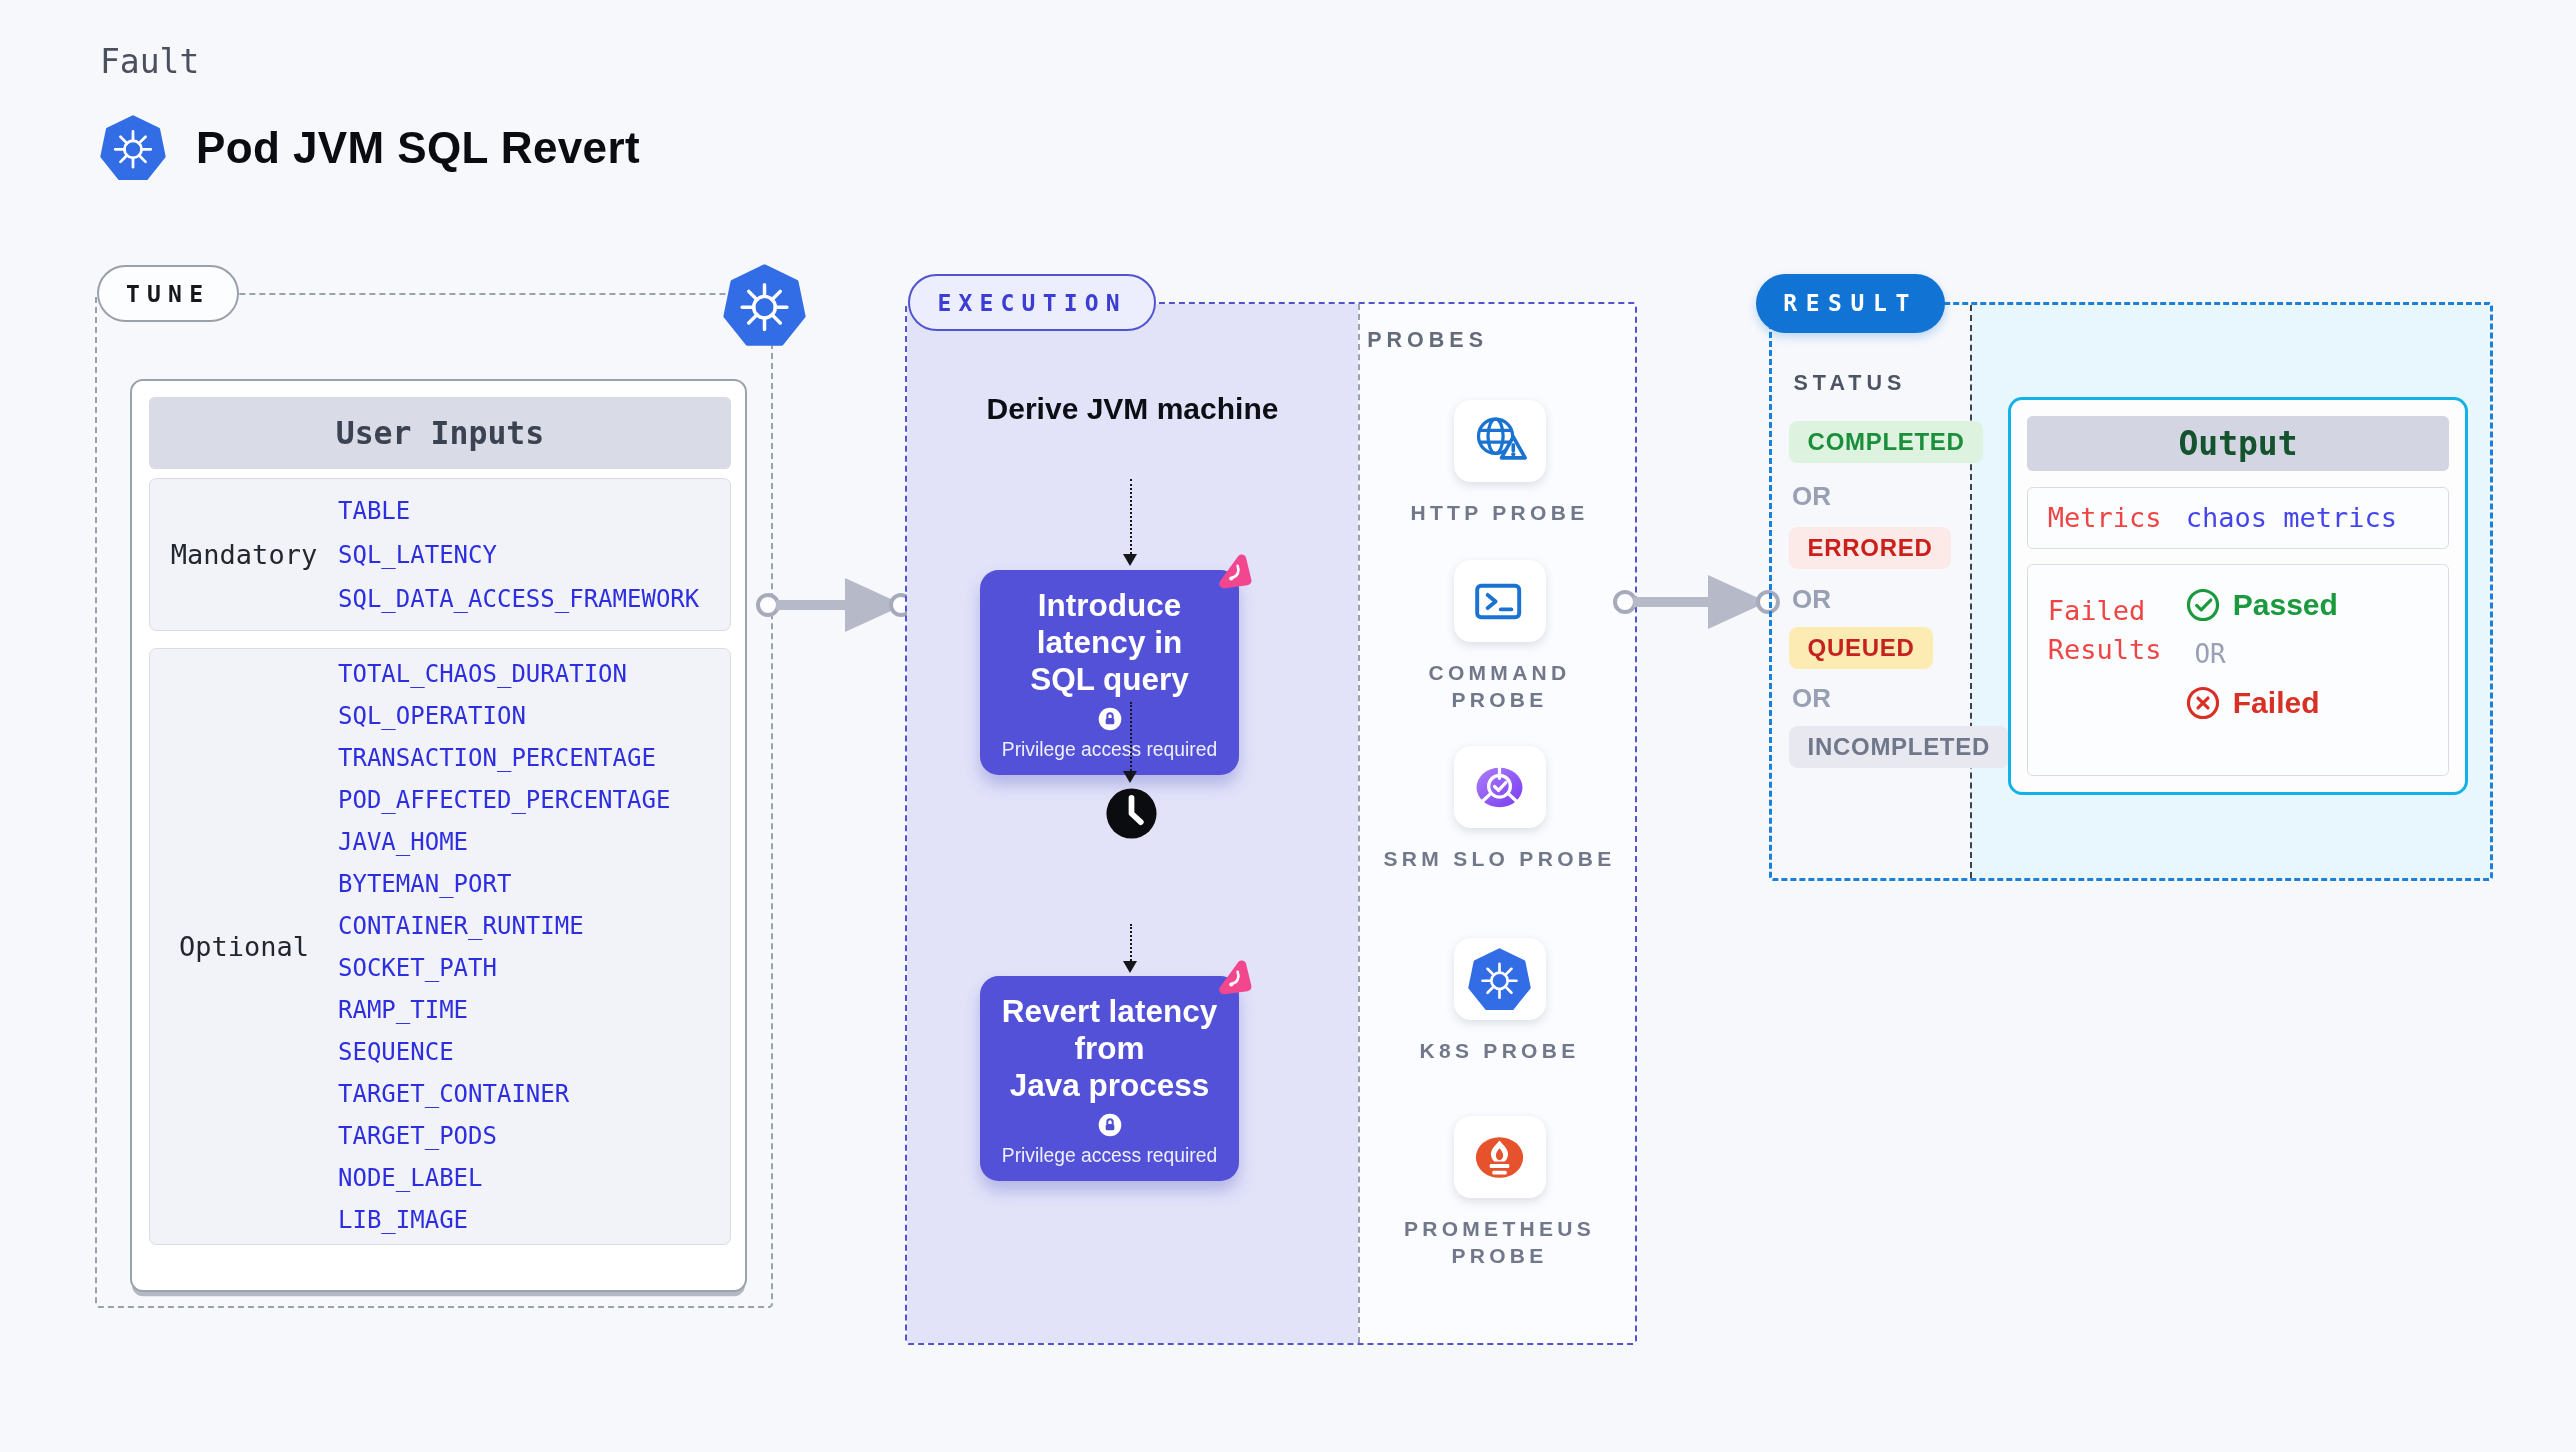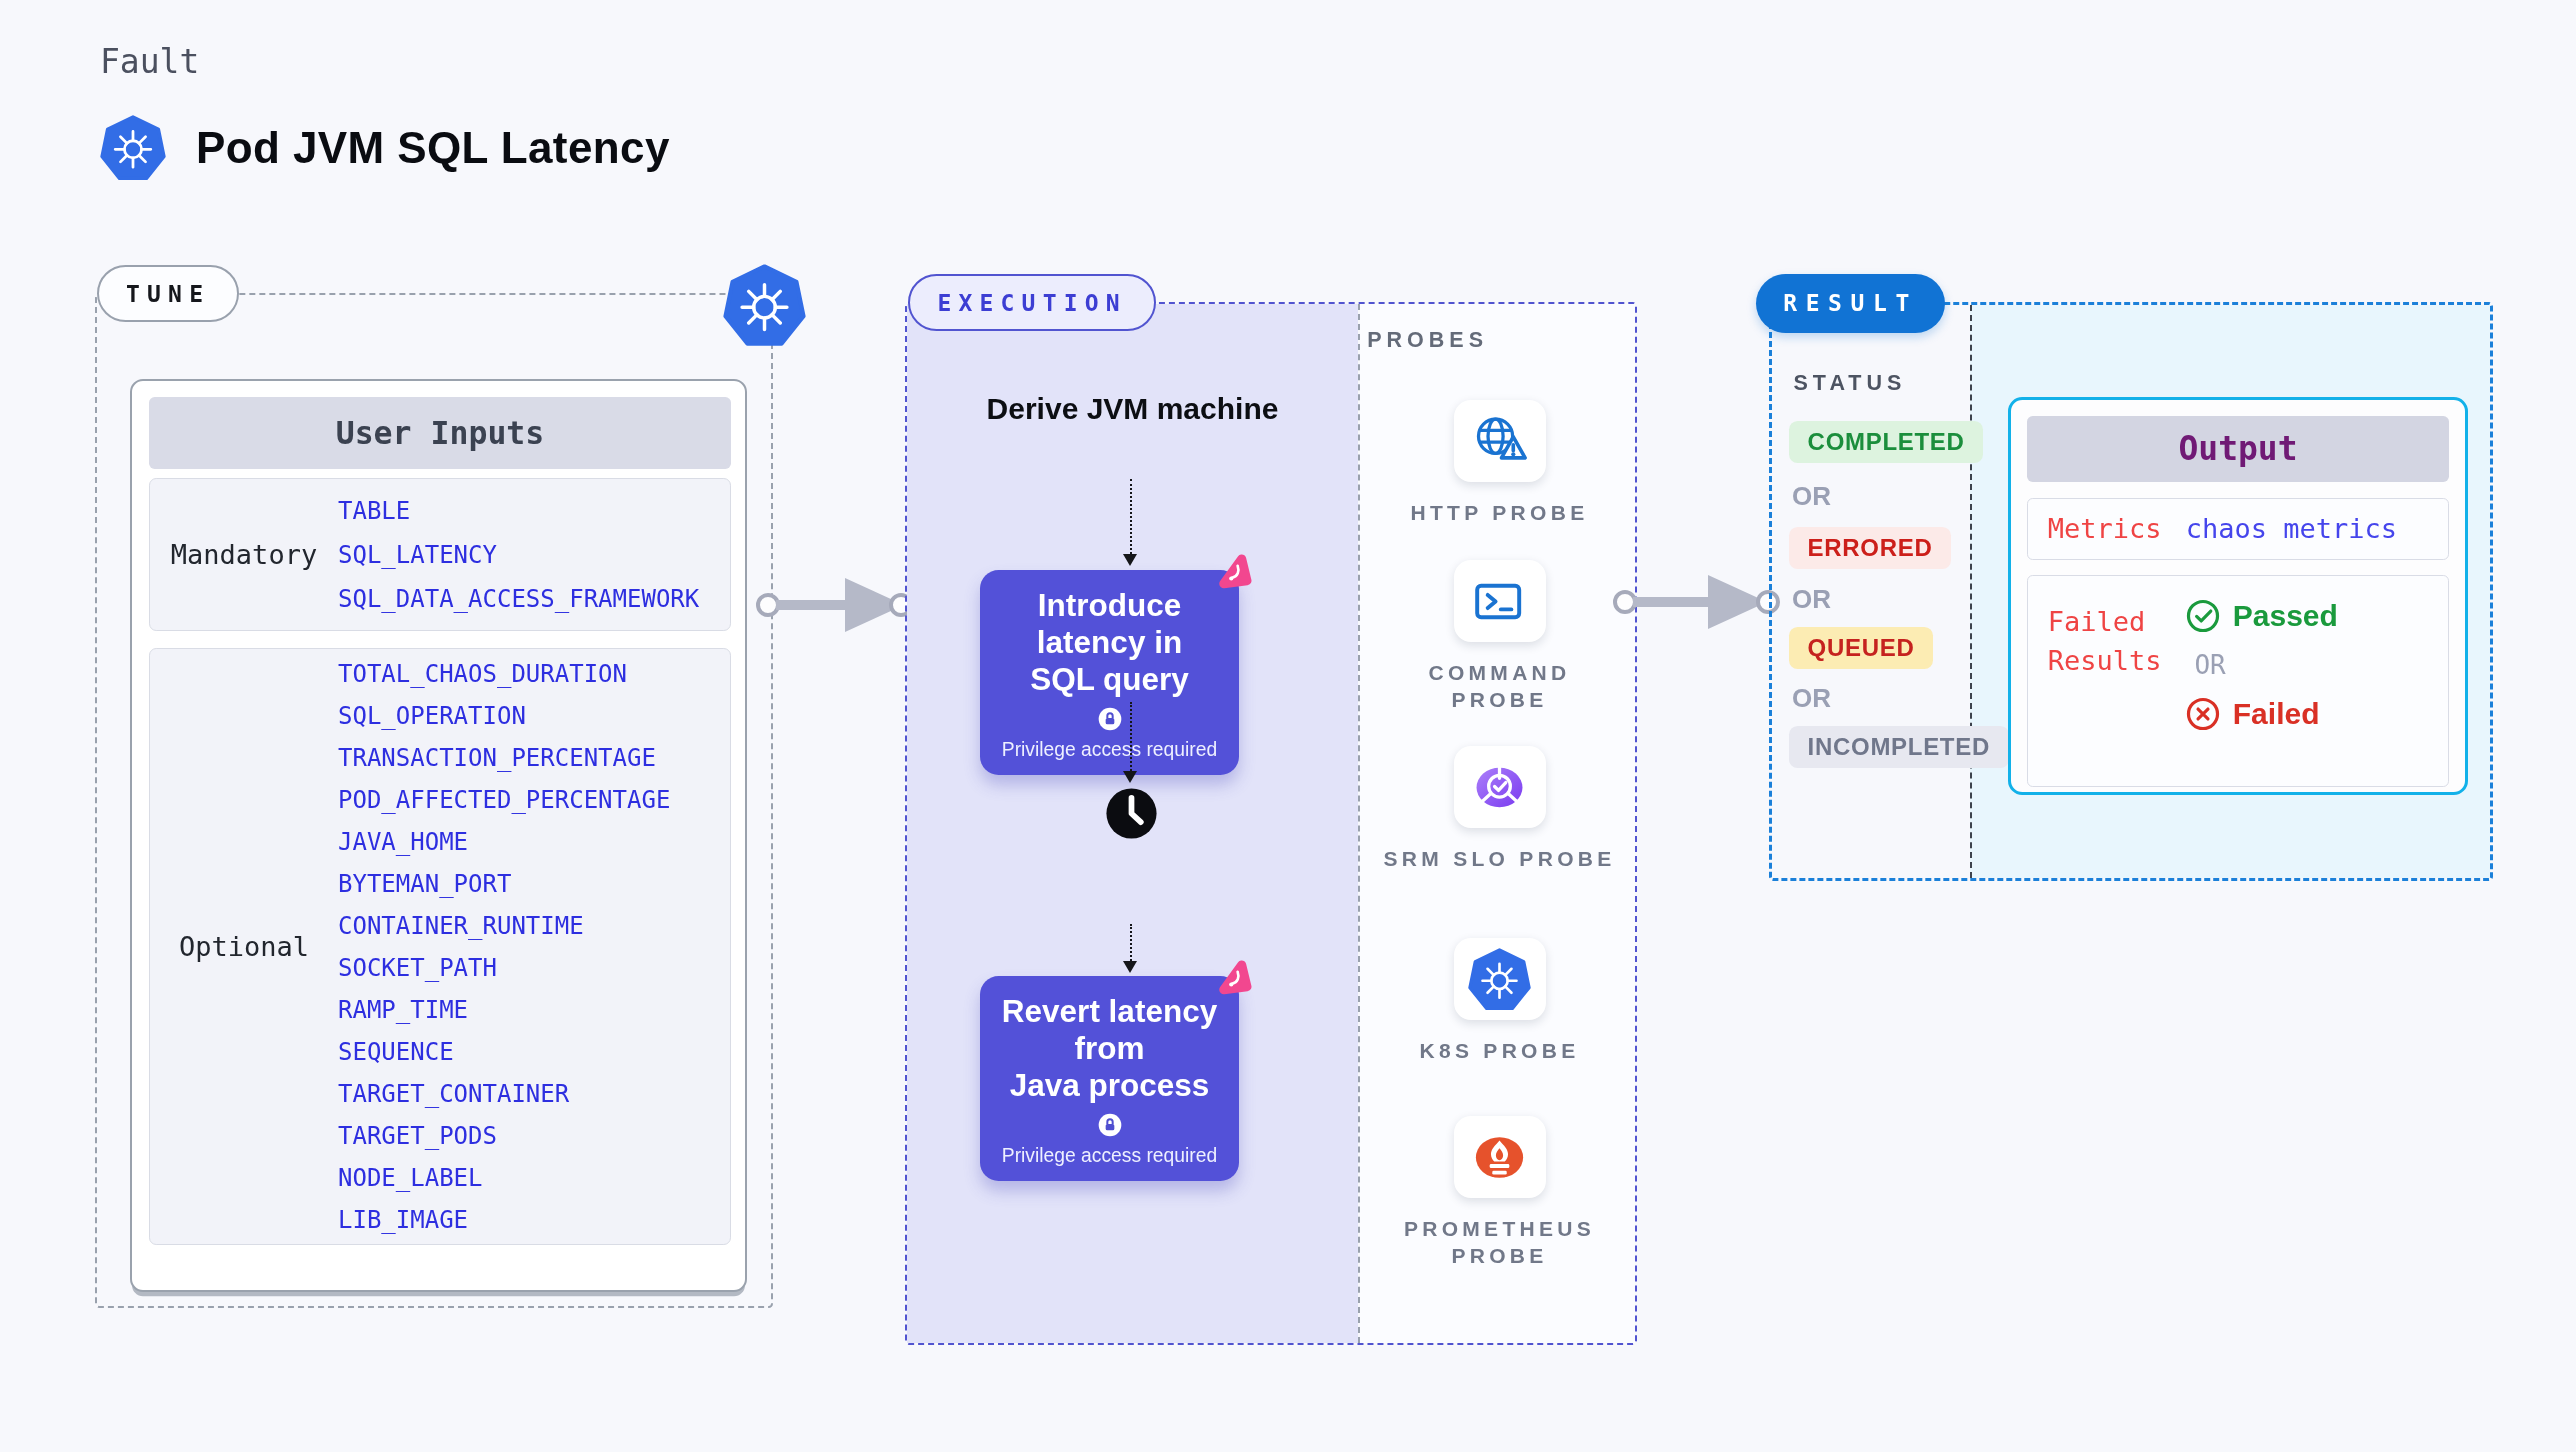--- a/index.html
+++ b/index.html
@@ -85,22 +85,22 @@
   .badge{position:absolute;left:17px;display:inline-block;padding:7.2px 18.6px;border-radius:8.6px;
          font-size:24px;font-weight:800;letter-spacing:0.7px;white-space:nowrap;}
   .badge-green{background:#ddf3df;color:#1b8e3c;}
   .badge-red{background:#fceae8;color:#cc1f1a;}
   .badge-yellow{background:#fcecb3;color:#c5221f;}
   .badge-gray{background:#e7e8f0;color:#70778b;}
   .or{position:absolute;left:20px;font-size:26px;font-weight:600;color:#9aa0b4;}
 
   #output-panel{position:absolute;left:236px;top:92px;width:460px;height:398px;background:#fdfdfe;
                 border:3.6px solid #12b1e9;border-radius:14.3px;padding:15.8px;}
-  #output-header{height:66px;background:#d3d5e2;border-radius:5.7px;display:flex;align-items:center;justify-content:center;
-                font-family:"DejaVu Sans Mono","Liberation Mono",monospace;font-size:33px;font-weight:600;color:#701a75;}
+  #output-header{height:55px;background:#d3d5e2;border-radius:5.7px;display:flex;align-items:center;justify-content:center;
+                font-family:"DejaVu Sans Mono","Liberation Mono",monospace;font-size:33px;font-weight:600;color:#14532d;}
   .out-row{border:1.4px solid #d9dce6;border-radius:5.7px;background:#fcfdff;margin-top:15.8px;}
   #metrics-row{height:62px;display:flex;align-items:center;}
   .out-label{font-family:"DejaVu Sans Mono","Liberation Mono",monospace;font-size:27px;color:#ef4444;
              padding-left:20px;width:158px;line-height:39px;}
   .metrics-value{font-family:"DejaVu Sans Mono","Liberation Mono",monospace;font-size:27px;color:#4545ec;}
   #probe-row{height:212px;display:flex;}
   #probe-row .out-label{padding-top:26px;}
   .pr-right{padding-top:23px;}
   .pr-line{display:flex;align-items:center;gap:13px;}
   .pr-line svg{width:34px;height:34px;}
@@ -128,21 +128,21 @@
   </defs>
 </svg>
 
 <div id="canvas">
 
   <div class="kicker">Fault</div>
   <div class="title-row">
     <svg class="title-k8s" viewBox="0 0 100 100">
         <use href="#k8s-logo"></use>
       </svg>
-    <div class="page-title">Pod JVM SQL Latency</div>
+    <div class="page-title">Pod JVM SQL Revert</div>
   </div>
 
   <div id="tune" class="section">
     <div id="tune-pill" class="pill">TUNE</div>
     <svg id="tune-k8s" viewBox="0 0 100 100">
         <use href="#k8s-logo"></use>
       </svg>
 
     <div class="card">
       <div class="card-header">User Inputs</div>

